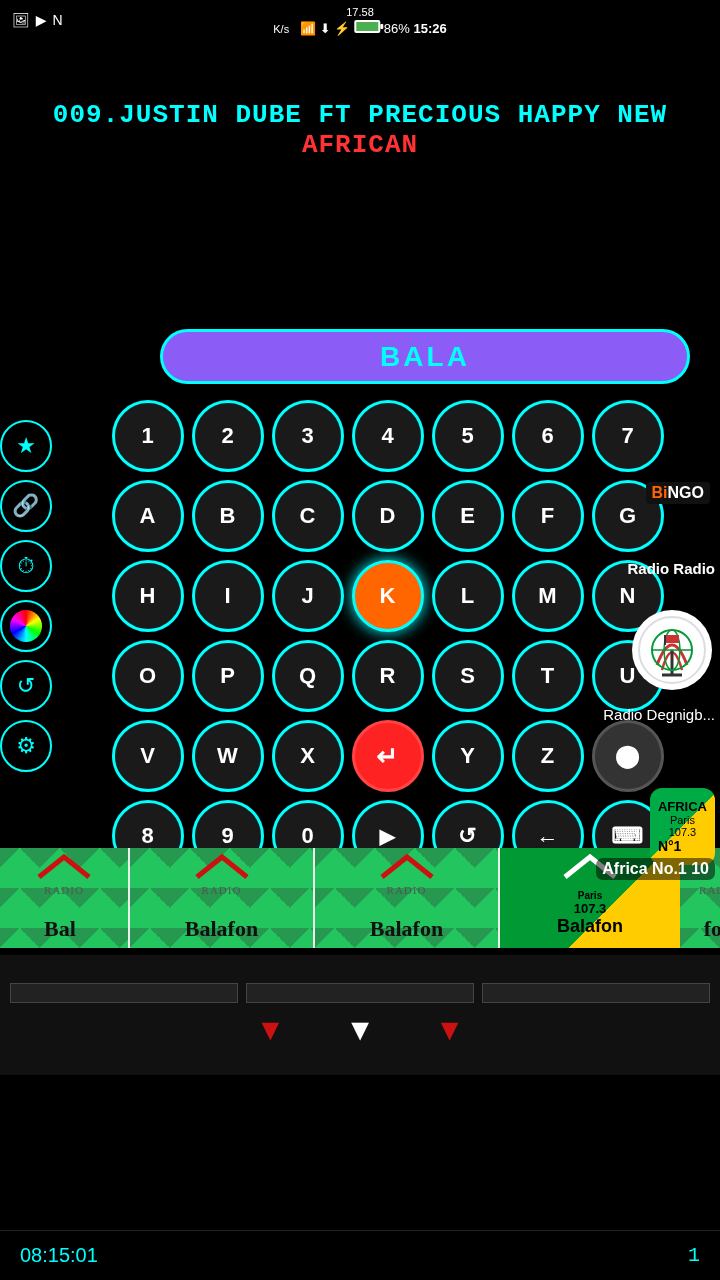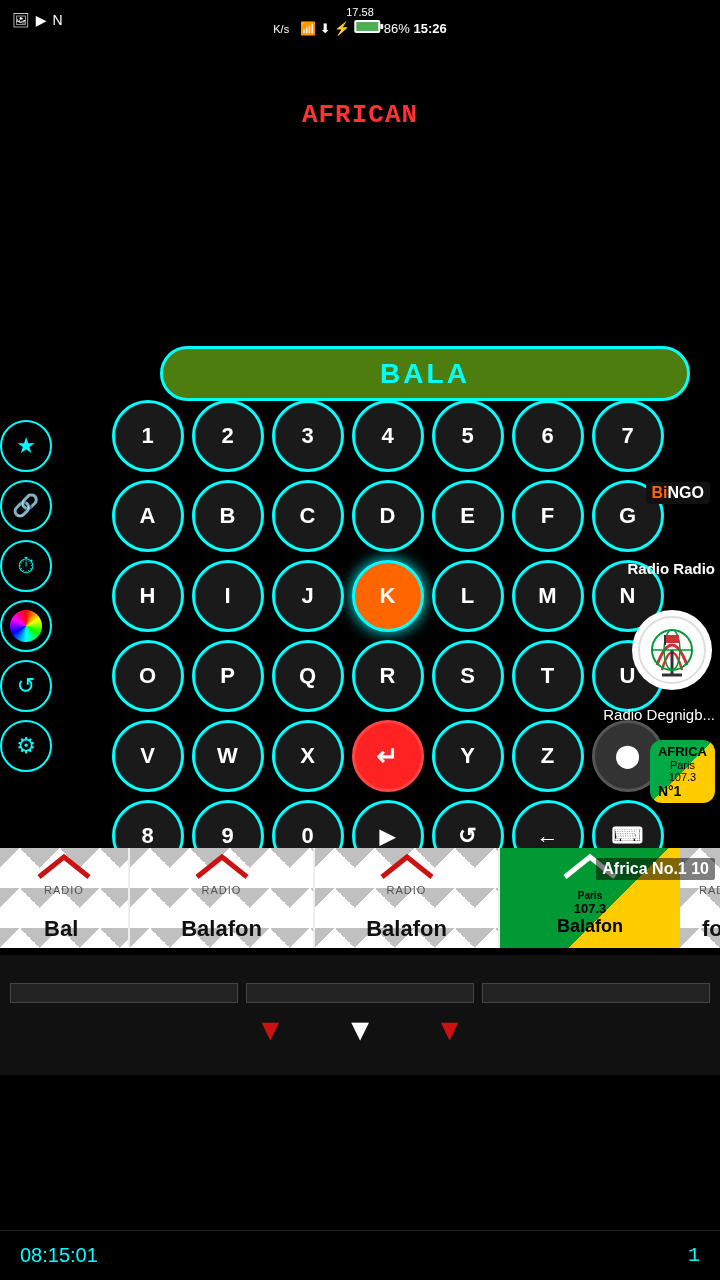--- a/index.html
+++ b/index.html
@@ -89,27 +89,27 @@
       font-size: 26px;
       font-weight: bold;
       font-family: 'Courier New', monospace;
       letter-spacing: 1px;
       text-transform: uppercase;
     }
 
     
     .search-bar {
       position: absolute;
-      top: 346px;
+      top: 329px;
       left: 160px;
       right: 30px;
       height: 55px;
       border: 3px solid #00ffff;
       border-radius: 30px;
-      background: #4d7c0f;
+      background: #8b5cf6;
       display: flex;
       align-items: center;
       justify-content: center;
     }
     .search-bar-text {
       color: #00ffff;
       font-size: 28px;
       font-weight: bold;
       letter-spacing: 3px;
     }
@@ -277,48 +277,49 @@
       display: flex;
       align-items: center;
       justify-content: center;
       overflow: hidden;
       z-index: 60;
     }
 
     
     .africa-badge {
       position: absolute;
-      top: 740px;
+      top: 788px;
       right: 5px;
       background: linear-gradient(135deg, #00aa44 50%, #ffcc00 50%);
-      padding: 4px 8px;
+      padding: 11px 8px;
       border-radius: 12px;
       z-index: 60;
     }
 
     
     .station-strip {
       position: absolute;
       top: 848px;
       left: 0; right: 0;
       height: 100px;
       display: flex;
       overflow: hidden;
     }
     .strip-card {
       flex: 0 0 180px;
-      background: #ffffff;
+      background: #22c55e;
       display: flex;
       flex-direction: column;
       align-items: center;
       justify-content: center;
       padding: 6px;
       border-right: 2px solid #eee;
       position: relative;
       overflow: hidden;
+      font-family: Liberation Serif, serif;
     }
     .strip-card-bg {
       position: absolute;
       top: 0; left: 0; right: 0; bottom: 0;
       background-image: 
         linear-gradient(135deg, #333 25%, transparent 25%),
         linear-gradient(-135deg, #333 25%, transparent 25%);
       background-size: 40px 40px;
       opacity: 0.3;
     }
@@ -354,21 +355,21 @@
     .africa-no10-label {
       position: absolute;
       top: 858px;
       right: 5px;
       color: #fff;
       font-size: 16px;
       font-weight: bold;
       z-index: 70;
       background: rgba(0,0,0,0.5);
       padding: 2px 6px;
-      border-radius: 2px;
+      border-radius: 7px;
     }
 
     
     .scroll-area {
       position: absolute;
       top: 955px;
       left: 0; right: 0;
       height: 120px;
       background: #111;
       display: flex;
@@ -428,20 +429,21 @@
     <span>⬇</span>
     <span>⚡</span>
     <span class="battery-bar"></span>
     <span>86%</span>
     <strong>15:26</strong>
   </div>
   <div class="status-right"></div>
 </div>
 
 <div class="song-title">
+  <div class="song-line1">009.JUSTIN DUBE FT PRECIOUS   HAPPY NEW</div>
   <div class="song-line2">AFRICAN</div>
 </div>
 
 <div class="search-bar">
   <span class="search-bar-text">BALA</span>
 </div>
 
 <div class="left-sidebar">
   <div class="sidebar-icon star">★</div>
   <div class="sidebar-icon share">🔗</div>

